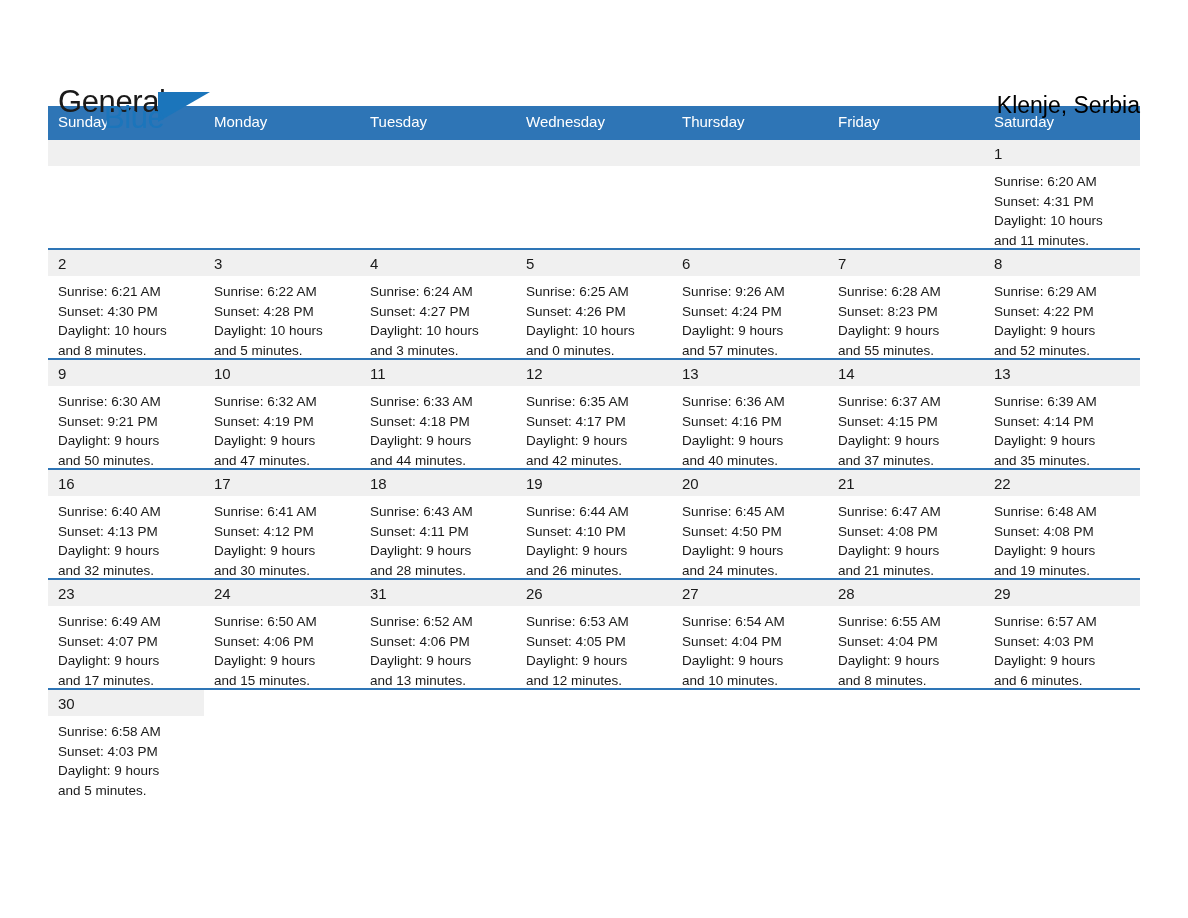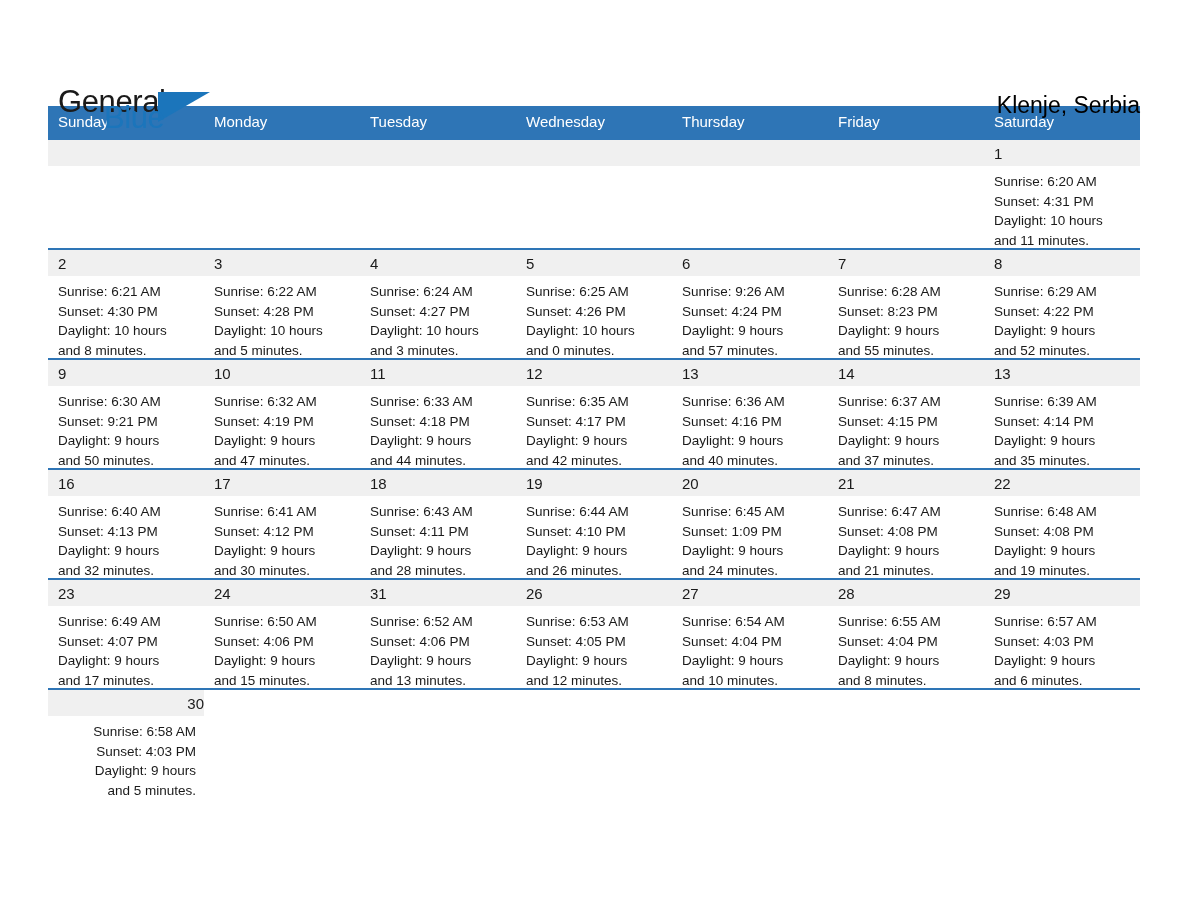--- a/index.html
+++ b/index.html
@@ -105,21 +105,20 @@
   .calendar tbody td {
     vertical-align: top;
     padding: 0;
     border-top: 2px solid #2e75b6;
     border-bottom: none;
     height: 108px;
     background: #ffffff;
   }
   .calendar tbody tr:last-child td {
     border-bottom: none;
-    text-align: right;
   }
 
   .cell {
     height: 108px;
     box-sizing: border-box;
     position: relative;
   }
   .daynum-band {
     background: #f0f0f0;
     height: 26px;
@@ -423,21 +422,21 @@
                 <div>Daylight: 9 hours</div>
                 <div>and 26 minutes.</div>
               </div>
             </div>
           </td>
           <td>
             <div class="cell">
               <div class="daynum-band">20</div>
               <div class="detail">
                 <div>Sunrise: 6:45 AM</div>
-                <div>Sunset: 1:09 PM</div>
+                <div>Sunset: 4:50 PM</div>
                 <div>Daylight: 9 hours</div>
                 <div>and 24 minutes.</div>
               </div>
             </div>
           </td>
           <td>
             <div class="cell">
               <div class="daynum-band">21</div>
               <div class="detail">
                 <div>Sunrise: 6:47 AM</div>

